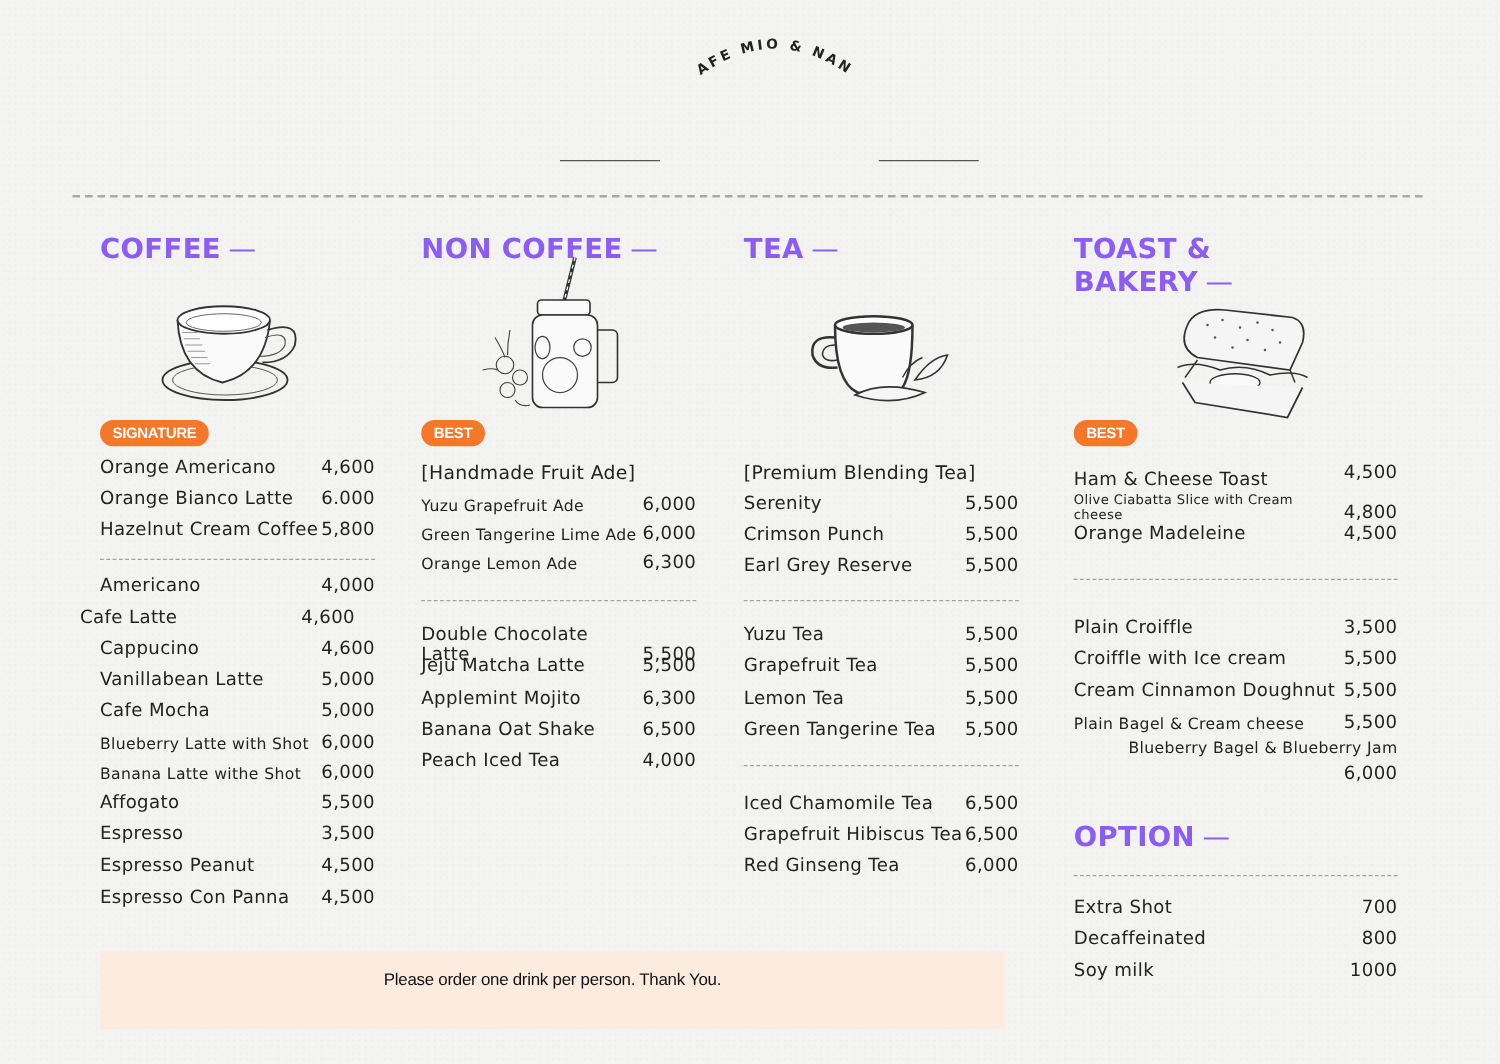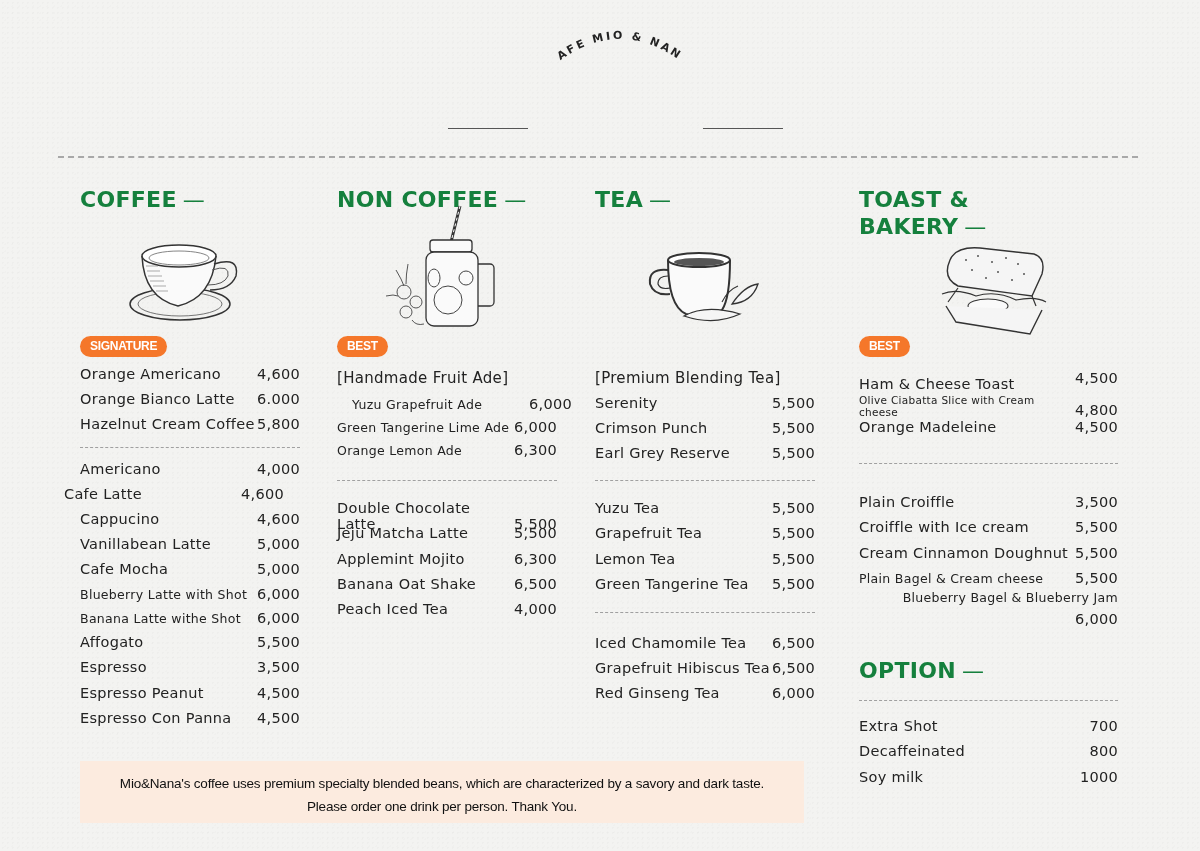--- a/index.html
+++ b/index.html
@@ -28,21 +28,21 @@
     position: absolute; left: 0; width: 1200px; top: 0; text-align: center;
     font-family: "DejaVu Sans", sans-serif; font-size: 14px; color: #222; letter-spacing: 1px;
   }
   .top-divider {
     position: absolute; left: 58px; top: 156px; width: 1080px; height: 0;
     border-top: 2px dashed #a8a8a8;
   }
   .col { position: absolute; top: 180px; }
   .heading {
     font-family: "DejaVu Sans", sans-serif; font-weight: bold; font-size: 22px;
-    color: #15803d; line-height: 27px; letter-spacing: 0.3px;
+    color: #8b5cf6; line-height: 27px; letter-spacing: 0.3px;
   }
   .heading .dash { font-weight: normal; margin-left: 6px; }
   .illus { position: absolute; }
   .badge {
     position: absolute; height: 21px; line-height: 21px; padding: 0 10px;
     border-radius: 11px; background: #f5772a; color: #fff;
     font-size: 12px; font-weight: bold; letter-spacing: -0.3px;
     font-family: "Liberation Sans", sans-serif;
   }
   .item {
@@ -180,21 +180,21 @@
       <circle cx="30" cy="112" r="6"></circle>
     <path d="M20 70 Q26 80 28 86"></path>
       <path d="M10 96 Q18 94 22 96"></path>
       <path d="M36 120 Q40 126 48 124"></path>
     <path d="M32 64 Q30 74 30 84"></path>
   </g>
 </svg>
 <div class="badge" style="left:337px;top:336px;">BEST</div>
 <div class="sub-title" style="left:337px;top:369px;">[Handmade Fruit Ade]</div>
 
-<div class="item sm" style="left:352px;top:396px;width:220px;">
+<div class="item sm" style="left:337px;top:396px;width:220px;">
     <span class="name">Yuzu Grapefruit Ade</span>
     <span class="price">6,000</span>
   </div>
 <div class="item sm" style="left:337px;top:419px;width:220px;">
     <span class="name">Green Tangerine Lime Ade</span>
     <span class="price">6,000</span>
   </div>
 <div class="item sm" style="left:337px;top:442px;width:220px;">
     <span class="name">Orange Lemon Ade</span>
     <span class="price">6,300</span>
@@ -353,15 +353,14 @@
 <div class="item" style="left:859px;top:743px;width:259px;">
     <span class="name">Decaffeinated</span>
     <span class="price">800</span>
   </div>
 <div class="item" style="left:859px;top:769px;width:259px;">
     <span class="name">Soy milk</span>
     <span class="price">1000</span>
   </div>
 
 <div class="notice">
-  <div>Mio&amp;Nana's coffee uses premium specialty blended beans, which are characterized by a savory and dark taste.</div>
   <div>Please order one drink per person. Thank You.</div>
 </div>
 
 </body></html>

